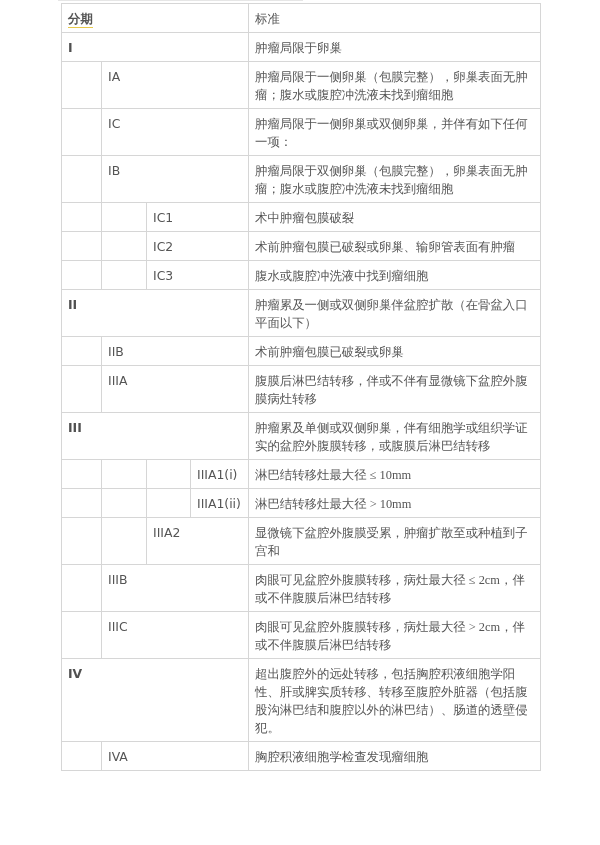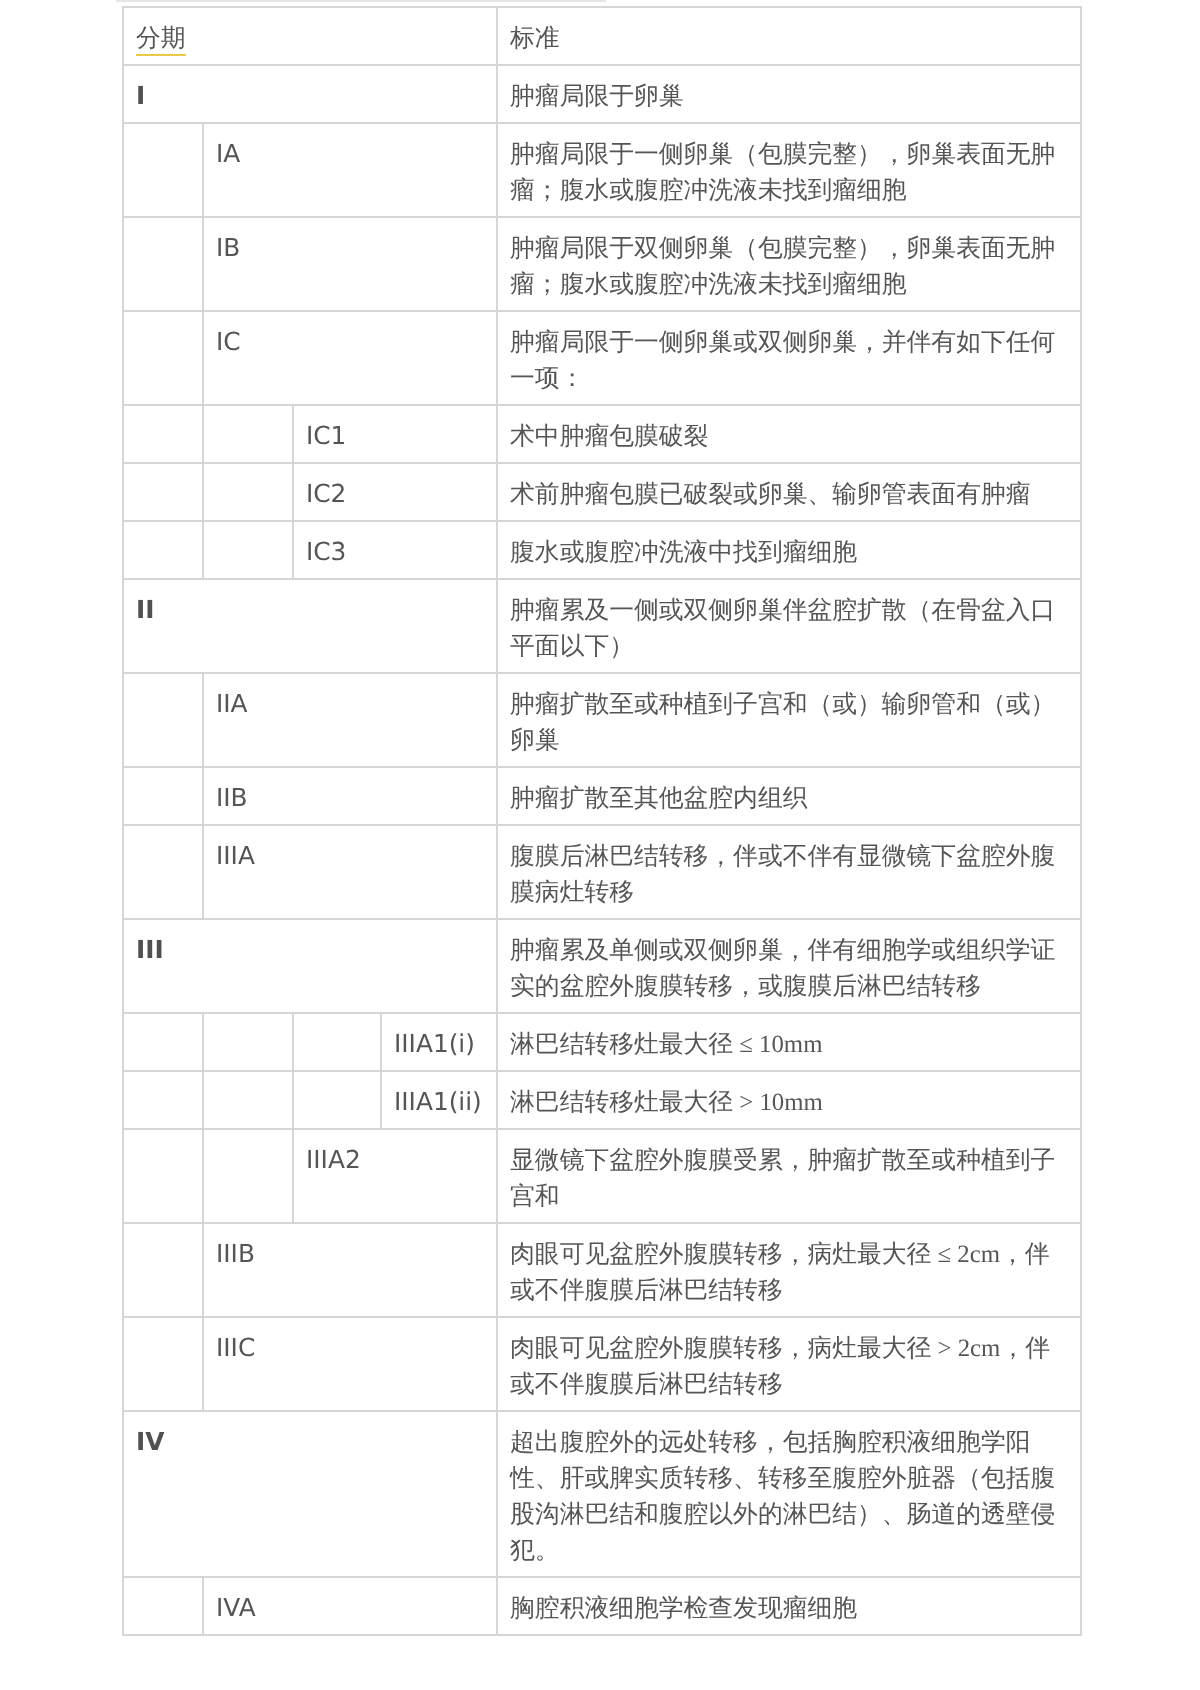--- a/index.html
+++ b/index.html
@@ -5,21 +5,21 @@
     html, body { margin: 0; padding: 0; background: #ffffff; }
     body { width: 600px; height: 845px; position: relative; overflow: hidden;
       font-family: "DejaVu Sans", "Liberation Sans", sans-serif; color: #555555; }
     .topline { position: absolute; left: 58px; top: 0; width: 245px; height: 1px; background: #e6e6e6; }
     table.staging { position: absolute; left: 61px; top: 3px; width: 479px;
       border-collapse: collapse; table-layout: fixed; font-size: 12.4px; }
     table.staging td { border: 1px solid #d6d6d6; vertical-align: top;
       padding: 6px 6px 4px 6px; line-height: 18px; word-break: break-all; }
     td.desc { padding-left: 6px; font-family: Liberation Serif, serif; }
     td.stage-top { font-weight: bold; color: #505050; }
-    .hdr-underline { border-bottom: 1px solid #e8c94a; padding-bottom: 1px; }
+    .hdr-underline { border-bottom: 1px solid #e8c94a; padding-bottom: 1px; font-weight: bold; }
     col.c0 { width: 40px; } col.c1 { width: 45px; } col.c2 { width: 44px; } col.c3 { width: 58px; } col.c4 { width: 292px; }
   </style>
 </head>
 <body>
 
 <div class="topline"></div>
 
 <table class="staging">
   <colgroup>
       <col class="c0">
@@ -37,27 +37,27 @@
         <td colspan="4" class="stage-top">I</td>
         <td class="desc">肿瘤局限于卵巢</td>
       </tr>
       <tr>
         <td></td>
         <td colspan="3">IA</td>
         <td class="desc">肿瘤局限于一侧卵巢（包膜完整），卵巢表面无肿瘤；腹水或腹腔冲洗液未找到瘤细胞</td>
       </tr>
       <tr>
         <td></td>
-        <td colspan="3">IB</td>
-        <td class="desc">肿瘤局限于双侧卵巢（包膜完整），卵巢表面无肿瘤；腹水或腹腔冲洗液未找到瘤细胞</td>
+        <td colspan="3">IC</td>
+        <td class="desc">肿瘤局限于一侧卵巢或双侧卵巢，并伴有如下任何一项：</td>
       </tr>
       <tr>
         <td></td>
-        <td colspan="3">IC</td>
-        <td class="desc">肿瘤局限于一侧卵巢或双侧卵巢，并伴有如下任何一项：</td>
+        <td colspan="3">IB</td>
+        <td class="desc">肿瘤局限于双侧卵巢（包膜完整），卵巢表面无肿瘤；腹水或腹腔冲洗液未找到瘤细胞</td>
       </tr>
       <tr>
         <td></td>
         <td></td>
         <td colspan="2">IC1</td>
         <td class="desc">术中肿瘤包膜破裂</td>
       </tr>
       <tr>
         <td></td>
         <td></td>
@@ -69,27 +69,22 @@
         <td></td>
         <td colspan="2">IC3</td>
         <td class="desc">腹水或腹腔冲洗液中找到瘤细胞</td>
       </tr>
       <tr>
         <td colspan="4" class="stage-top">II</td>
         <td class="desc">肿瘤累及一侧或双侧卵巢伴盆腔扩散（在骨盆入口平面以下）</td>
       </tr>
       <tr>
         <td></td>
-        <td colspan="3">IIA</td>
-        <td class="desc">肿瘤扩散至或种植到子宫和（或）输卵管和（或）卵巢</td>
-      </tr>
-      <tr>
-        <td></td>
         <td colspan="3">IIB</td>
-        <td class="desc">肿瘤扩散至其他盆腔内组织</td>
+        <td class="desc">术前肿瘤包膜已破裂或卵巢</td>
       </tr>
       <tr>
         <td></td>
         <td colspan="3">IIIA</td>
         <td class="desc">腹膜后淋巴结转移，伴或不伴有显微镜下盆腔外腹膜病灶转移</td>
       </tr>
       <tr>
         <td colspan="4" class="stage-top">III</td>
         <td class="desc">肿瘤累及单侧或双侧卵巢，伴有细胞学或组织学证实的盆腔外腹膜转移，或腹膜后淋巴结转移</td>
       </tr>

